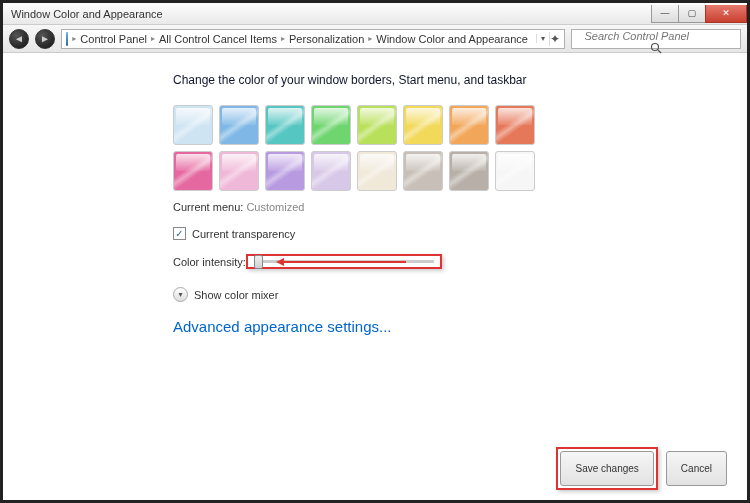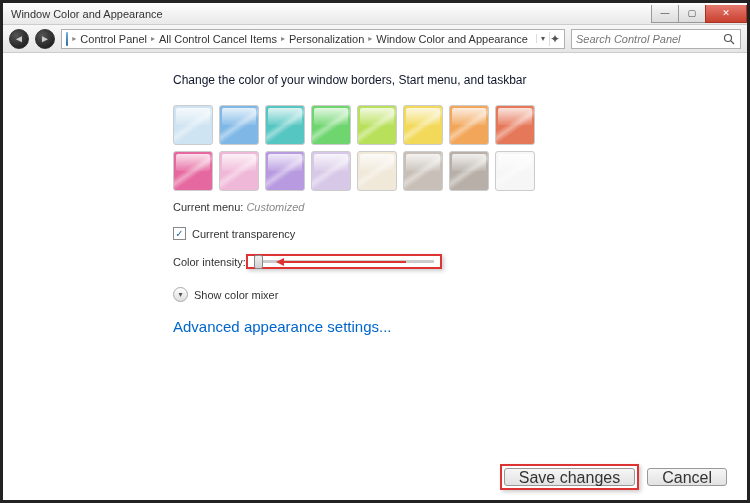--- a/index.html
+++ b/index.html
@@ -10,45 +10,45 @@
 .win-btn { width: 28px; height: 18px; border: 1px solid #999; border-top: none; background: linear-gradient(#f6f6f6,#dcdcdc); display: flex; align-items: center; justify-content: center; font-size: 9px; color: #444; margin-left: -1px; }
 .win-btn.close { width: 42px; background: linear-gradient(#e67a6f,#c8402e); color: #fff; border-color: #a63324; }
 .navbar { height: 28px; background: linear-gradient(#f7f7f7,#e6e6e6); border-bottom: 1px solid #ccc; display: flex; align-items: center; padding: 0 6px; gap: 6px; }
 .nav-circle { width: 20px; height: 20px; border-radius: 50%; background: radial-gradient(circle at 35% 30%, #555, #111); border: 1px solid #333; display: flex; align-items: center; justify-content: center; color: #ccc; font-size: 10px; }
 .addressbar { flex: 1; height: 20px; background: #fff; border: 1px solid #b0b0b0; display: flex; align-items: center; padding: 0 4px; gap: 4px; overflow: hidden; }
 .addr-icon { width: 14px; height: 14px; background: linear-gradient(#6ab0e0,#2a6aa0); border-radius: 2px; }
 .crumb { color: #333; white-space: nowrap; }
 .crumb-sep { color: #888; font-size: 8px; }
 .addr-drop { width: 14px; text-align: center; color: #555; font-size: 8px; border-left: 1px solid #ddd; padding-left: 4px; }
 .addr-refresh { width: 18px; text-align: center; color: #555; font-size: 12px; border-left: 1px solid #ddd; }
-.searchbox { width: 170px; height: 20px; background: #fff; border: 1px solid #b0b0b0; display: flex; align-items: center; padding: 0 4px; }
+.searchbox { width: 170px; height: 20px; background: #fff; border: 1px solid #b0b0b0; display: flex; align-items: center; padding: 0 4px; flex-direction: column; }
 .searchbox input { flex: 1; border: none; outline: none; font-size: 11px; color: #888; font-style: italic; }
 .search-icon { width: 14px; height: 14px; display: flex; align-items: center; justify-content: center; }
 .content { padding: 20px 40px 0 170px; }
 .heading { color: #0f172a; font-size: 12px; margin-bottom: 18px; }
 .swatches { display: flex; flex-wrap: wrap; gap: 6px; width: 400px; margin-bottom: 10px; }
 .swatch { width: 40px; height: 40px; border: 1px solid #ccc; border-radius: 3px; position: relative; overflow: hidden; cursor: pointer; }
 .swatch::before { content: ""; position: absolute; top: 2px; left: 2px; right: 2px; height: 45%; background: linear-gradient(rgba(255,255,255,.8),rgba(255,255,255,.1)); border-radius: 2px; }
 .current-line { font-size: 11px; color: #333; margin-bottom: 14px; }
-.current-line .val { color: #888; font-style: italic; }
+.current-line .val { color: #888; }
 .row { display: flex; align-items: center; gap: 6px; margin-bottom: 14px; font-size: 11px; color: #333; }
 .checkbox { width: 13px; height: 13px; border: 1px solid #888; background: #fff; display: flex; align-items: center; justify-content: center; color: #2a6aa0; font-size: 10px; }
 .intensity-row { display: flex; align-items: center; margin-bottom: 18px; }
 .intensity-label { font-size: 11px; color: #333; }
 .slider-box { border: 2px solid #d33; padding: 4px 6px; display: flex; align-items: center; position: relative; box-shadow: 2px 2px 4px rgba(0,0,0,.2); }
 .slider-track { width: 180px; height: 3px; background: #ccc; position: relative; }
 .slider-thumb { position: absolute; left: 0; top: -5px; width: 9px; height: 14px; background: linear-gradient(#f0f0f0,#d0d0d0); border: 1px solid #888; border-radius: 2px; }
 .red-arrow { position: absolute; left: 28px; top: 2px; width: 130px; height: 8px; }
 .red-arrow-line { position: absolute; top: 3px; left: 6px; right: 0; height: 2px; background: #d33; }
 .red-arrow-head { position: absolute; left: 0; top: 0; width: 0; height: 0; border-top: 4px solid transparent; border-bottom: 4px solid transparent; border-right: 8px solid #d33; }
 .mixer-row { display: flex; align-items: center; gap: 6px; font-size: 11px; color: #333; margin-bottom: 16px; }
 .expand-btn { width: 15px; height: 15px; border: 1px solid #aaa; border-radius: 50%; background: linear-gradient(#fff,#ddd); display: flex; align-items: center; justify-content: center; font-size: 8px; color: #555; }
 .link { color: #0066cc; font-size: 15px; cursor: pointer; }
 .footer { position: absolute; bottom: 10px; right: 20px; display: flex; gap: 8px; align-items: center; }
-.btn { height: 18px; padding: 0 14px; background: linear-gradient(#f6f6f6,#e2e2e2); border: 1px solid #999; border-radius: 3px; font-size: 16px; color: #333; cursor: pointer; }
+.btn { height: 35px; padding: 0 14px; background: linear-gradient(#f6f6f6,#e2e2e2); border: 1px solid #999; border-radius: 3px; font-size: 10px; color: #333; cursor: pointer; }
 .btn-highlight { border: 2px solid #d33; padding: 2px; box-shadow: 2px 2px 4px rgba(0,0,0,.2); }
 </style>
 </head>
 <body>
 
 <div class="titlebar">
   <span class="titlebar-title">Window Color and Appearance</span>
   <div class="win-buttons">
     <div class="win-btn">—</div>
     <div class="win-btn">▢</div>

